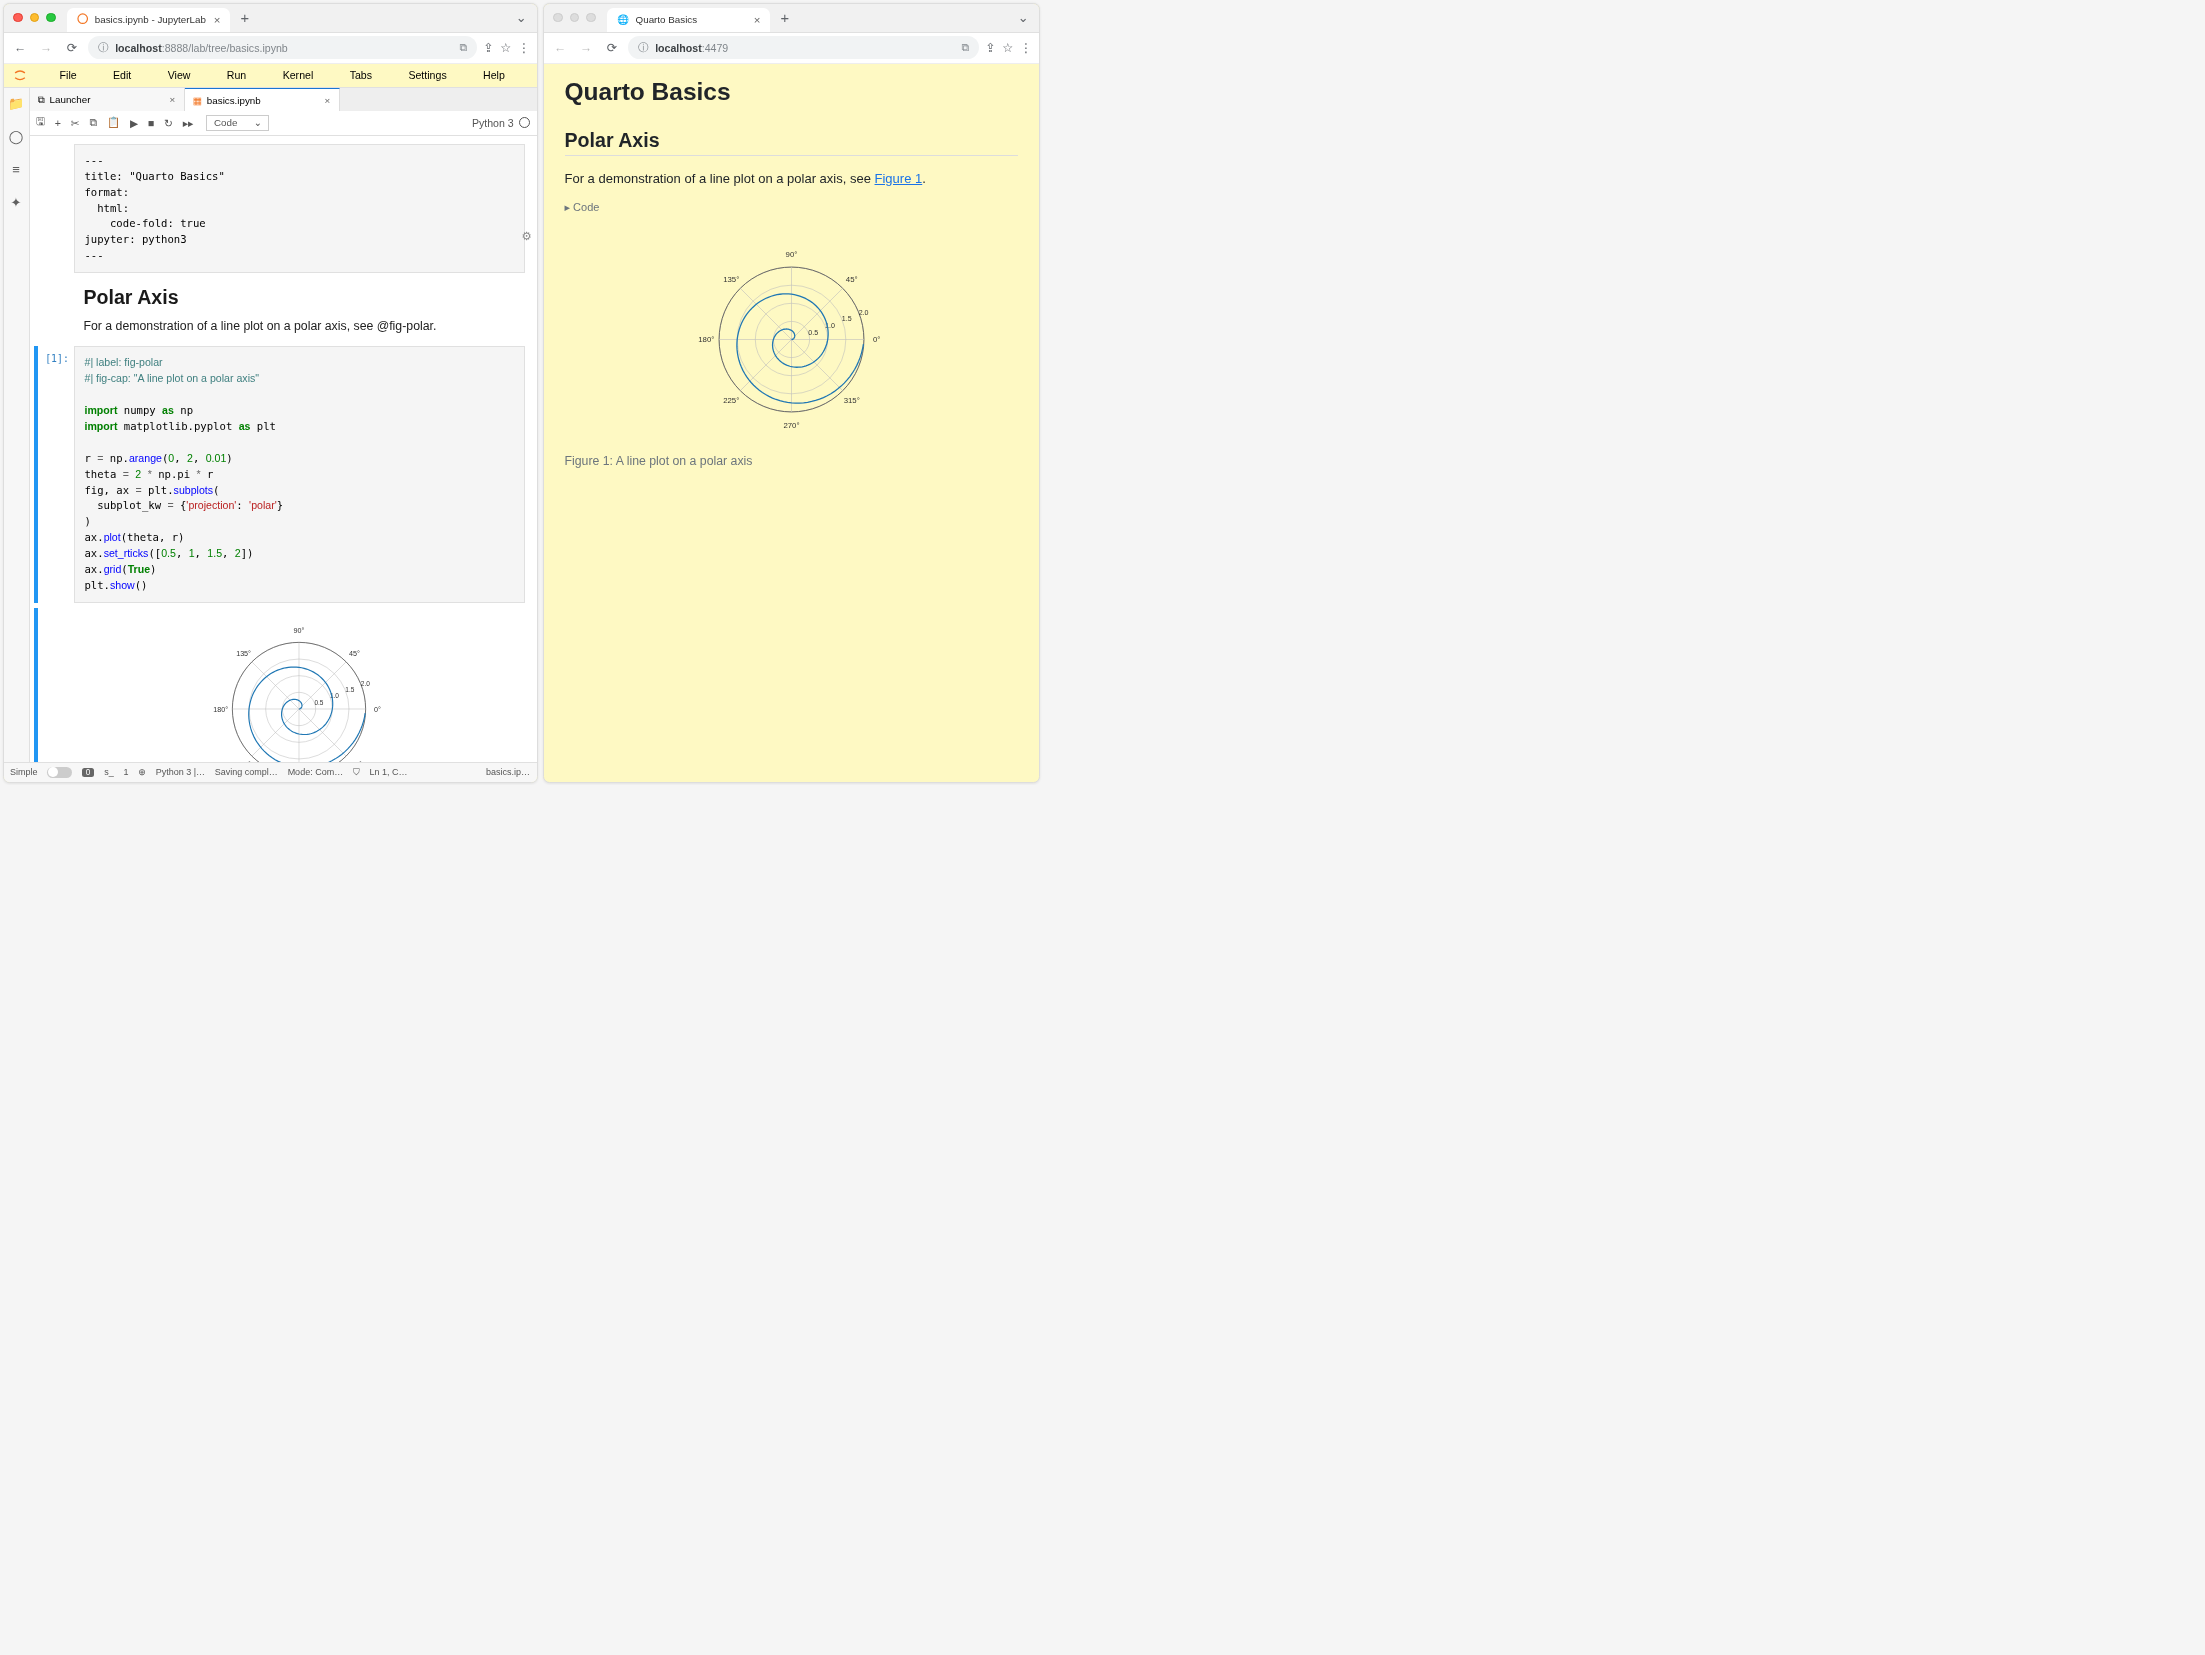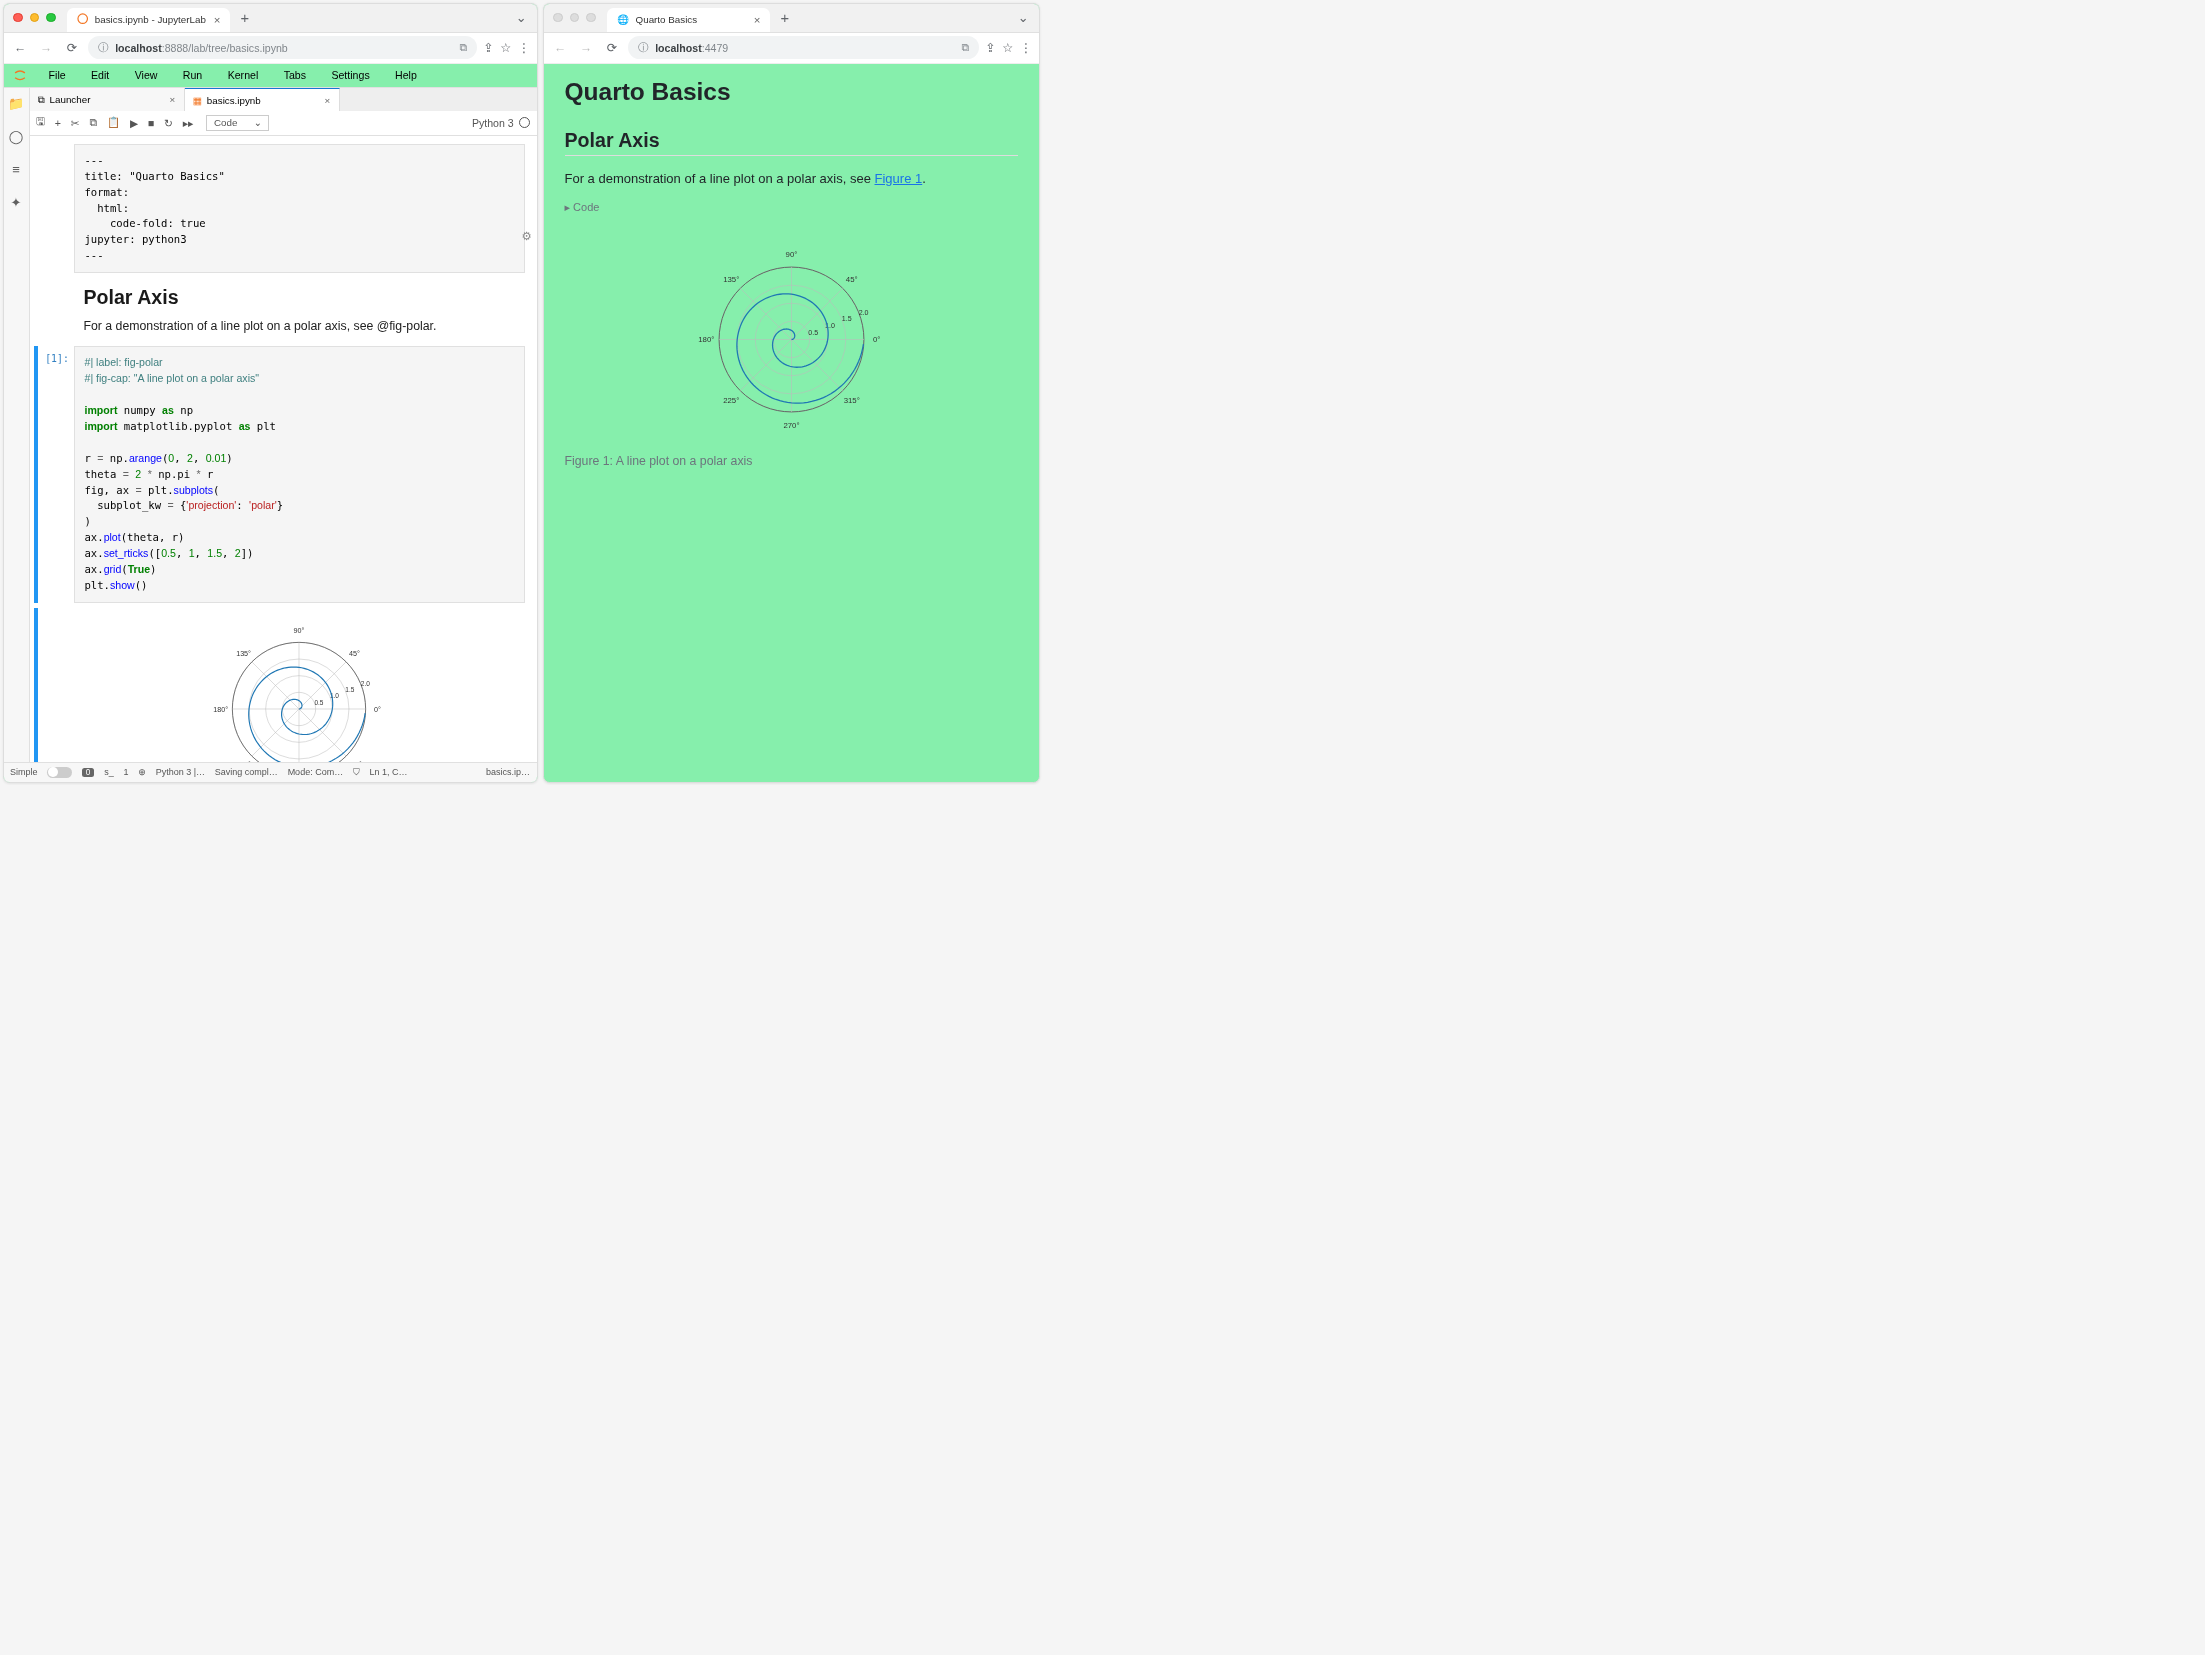--- a/index.html
+++ b/index.html
@@ -1,37 +1,37 @@
 <!DOCTYPE html>
 <html style="font-size:13px"><head>
 <meta charset="utf-8">
 <style>
 *{box-sizing:border-box;margin:0;padding:0;font-family:-apple-system,BlinkMacSystemFont,"Segoe UI",Helvetica,Arial,sans-serif;}
 body{display:flex;width:1043px;height:785px;background:#f5f5f5;}
-.window{display:flex;flex-direction:column;background:#86efac;border:0.8px solid #ddd;border-radius:6.5px;overflow:hidden;box-shadow:0 0.8px 2.5px rgba(0,0,0,.08);}
+.window{display:flex;flex-direction:column;background:#fef9c3;border:0.8px solid #ddd;border-radius:6.5px;overflow:hidden;box-shadow:0 0.8px 2.5px rgba(0,0,0,.08);}
 .win-left{width:535px;margin:2.5px;}
 .win-right{width:497px;margin:2.5px;}
 .chrome-top{display:flex;align-items:center;height:29px;background:#f1f1f1;border-bottom:0.8px solid #e0e0e0;padding:0 9.8px;}
 .win-dots{display:flex;gap:6.5px;margin-right:11.4px;}
 .dot{width:9.8px;height:9.8px;border-radius:50%;}
 .dot.r{background:#ff5f57;border:0.8px solid #e33e32;}
 .dot.y{background:#febc2e;border:0.8px solid #e1a116;}
 .dot.g{background:#28c840;border:0.8px solid #1dad2b;}
 .dot.dim{background:#ddd;border:0.8px solid #ccc;}
 .tab{display:flex;align-items:center;height:24.5px;background:#fff;border-radius:6.5px 6.5px 0 0;padding:0 9.8px;margin-top:4.9px;margin-right:3.3px;font-size:9.8px;color:#333;position:relative;gap:6.5px;min-width:163px;}
 .tab .close{margin-left:auto;font-size:11.4px;color:#666;}
 .new-tab{width:23px;text-align:center;font-size:14.7px;color:#5f6368;}
 .chev{margin-left:auto;color:#5f6368;}
 .addr{display:flex;align-items:center;height:31px;padding:0 6.5px;gap:6.5px;background:#fff;border-bottom:0.8px solid #eee;}
 .addr .nav-ico{width:19.6px;text-align:center;color:#5f6368;font-size:12.3px;}
 .addr .url-box{flex:1;display:flex;align-items:center;height:23px;background:#f1f3f4;border-radius:11.4px;padding:0 9.8px;font-size:10.6px;color:#3c4043;gap:6.5px;}
 .addr .url-box .dim{color:#80868b;}
 .addr .ico{color:#5f6368;font-size:12.3px;}
 .jlab{flex:1;display:flex;flex-direction:column;overflow:hidden;}
-.jmenu{display:flex;align-items:center;height:24.5px;padding:0 4.9px;gap:9px;font-size:10.6px;border-bottom:0.8px solid #e0e0e0;}
+.jmenu{display:flex;align-items:center;height:24.5px;padding:0 4.9px;gap:20px;font-size:10.6px;border-bottom:0.8px solid #e0e0e0;}
 .jlogo{width:23px;height:16.3px;display:flex;align-items:center;justify-content:center;}
 .jmenu .mi{padding:3.3px 8.2px;cursor:default;}
 .jbody{flex:1;display:flex;overflow:hidden;}
 .jsidebar{width:26px;background:#f7f7f7;border-right:0.8px solid #e0e0e0;display:flex;flex-direction:column;align-items:center;padding-top:8.2px;gap:18px;color:#616161;font-size:13px;}
 .jmain{flex:1;display:flex;flex-direction:column;background:#eee;}
 .jtabs{display:flex;height:23px;background:#eee;}
 .jtab{display:flex;align-items:center;padding:0 8.2px;font-size:9.8px;background:#f7f7f7;border-right:0.8px solid #ddd;gap:4.9px;min-width:155px;}
 .jtab.active{background:#fff;border-top:1.6px solid #1976d2;}
 .jtab .close{margin-left:auto;color:#666;}
 .jtoolbar{display:flex;align-items:center;height:24.5px;background:#fff;border-bottom:0.8px solid #e0e0e0;padding:0 6.5px;font-size:10.6px;gap:9.8px;color:#555;}

